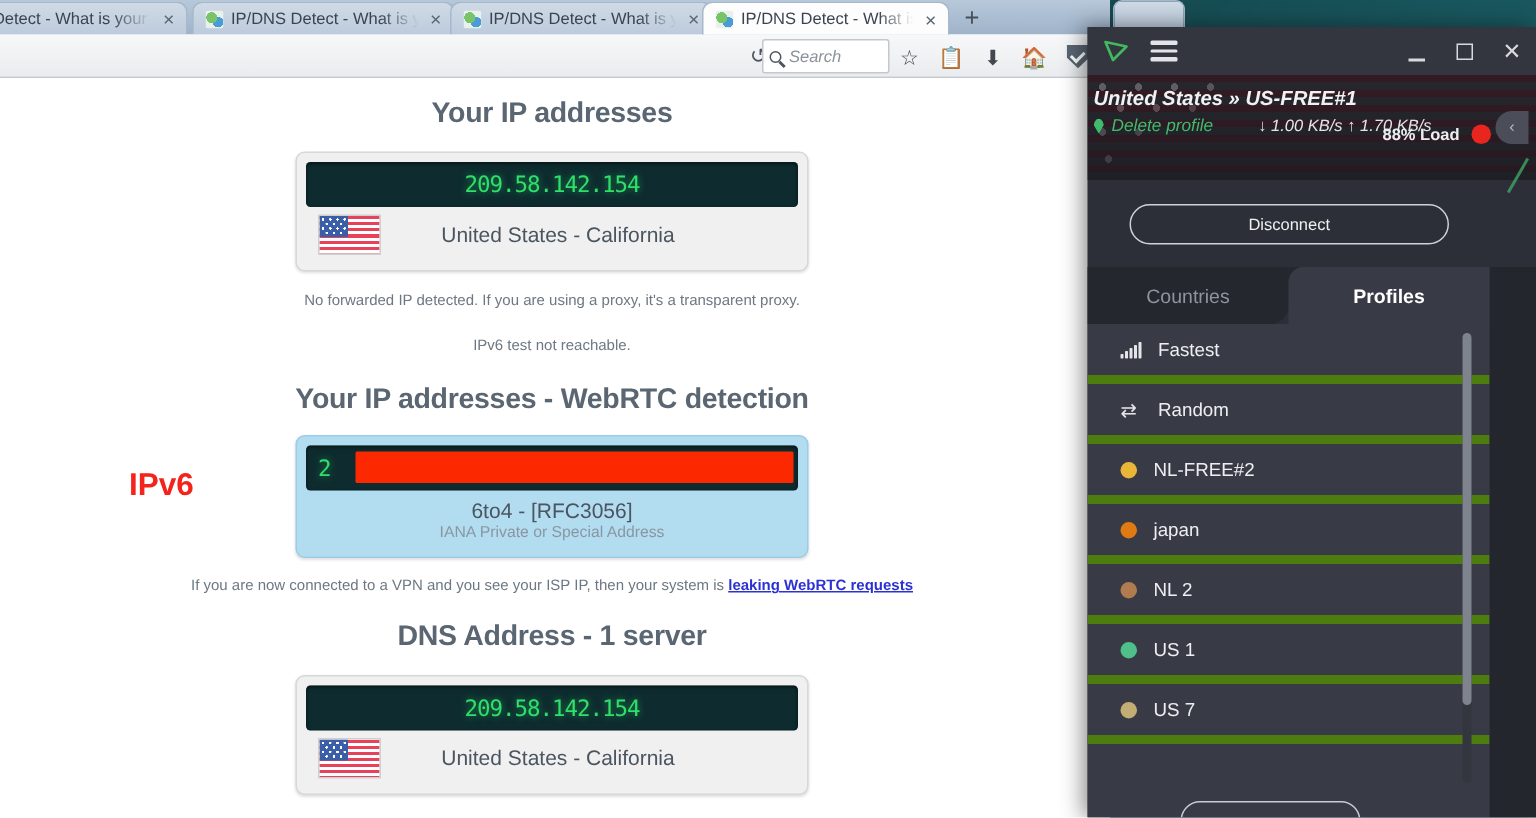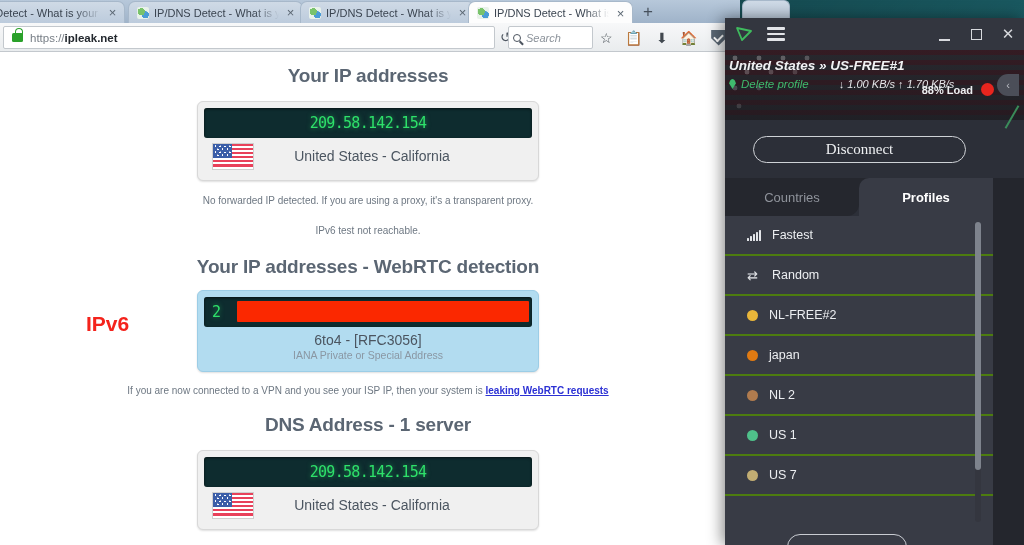--- a/index.html
+++ b/index.html
@@ -289,21 +289,21 @@
     display: flex; align-items: center; font-size: 11px; color: #eceef0; font-weight: 600;
   }
   .loaddot {
     width: 13px; height: 13px; border-radius: 50%; background: #e8251e;
     margin-left: 8px;
   }
   .disconnect {
     position: absolute; left: 28px; top: 118px; width: 213px; height: 27px;
     border: 1.4px solid #cfd2d6; border-radius: 14px;
     background: transparent; color: #eef0f2;
-    font-size: 15px; font-family: Liberation Serif, serif;
+    font-size: 11px; font-family: Liberation Sans, sans-serif;
     display: flex; align-items: center; justify-content: center;
   }
 
   .collapse {
     position: absolute; right: 5px; top: 56px; width: 22px; height: 22px;
     background: #4b4e58; border-radius: 11px 0 0 11px;
     display: flex; align-items: center; justify-content: center;
     color: #b9bcc4; font-size: 11px;
   }
   .greenline {
@@ -332,21 +332,21 @@
     position: absolute; left: 134px; top: 0; width: 14px; height: 14px;
     background: #25272e;
   }
 
   .list {
     position: absolute; left: 0; top: 198px; width: 268px; height: 310px;
     background: #383b45; overflow: hidden;
   }
   .li {
     position: relative; height: 40px; display: flex; align-items: center;
-    padding-left: 22px; border-bottom: 2px solid #4d7c0f;
+    padding-left: 22px; border-bottom: 6px solid #4d7c0f;
     font-size: 12.5px; color: #eceef1;
   }
   .li .dot {
     width: 11px; height: 11px; border-radius: 50%; margin-right: 11px; flex: 0 0 11px;
   }
   .bars {
     width: 14px; height: 11px; margin-right: 11px; flex: 0 0 14px;
     display: flex; align-items: flex-end; gap: 1.5px;
   }
   .bars i { width: 2.4px; background: #e3e5e9; display: block; border-radius: .5px; }
@@ -403,24 +403,20 @@
       </div>
       <div class="tab active" style="left:468px;width:165px;">
         <span class="favicon"></span>
         <span class="ttl">IP/DNS Detect - What is your</span>
         <span class="tclose">×</span>
       </div>
       <div class="newtab">+</div>
     </div>
 
     <div class="navbar">
-      <div class="urlbox">
-        <span class="lock"></span>
-        <span class="urltext"><span>https://</span><b>ipleak.net</b></span>
-      </div>
       <div class="reload">↻</div>
       <div class="searchbox">
         <span class="mag"></span>
         <span class="searchph">Search</span>
       </div>
       <div class="navicons">
         <span class="ni">☆</span>
         <span class="ni">📋</span>
         <span class="ni">⬇</span>
         <span class="ni">🏠</span>

